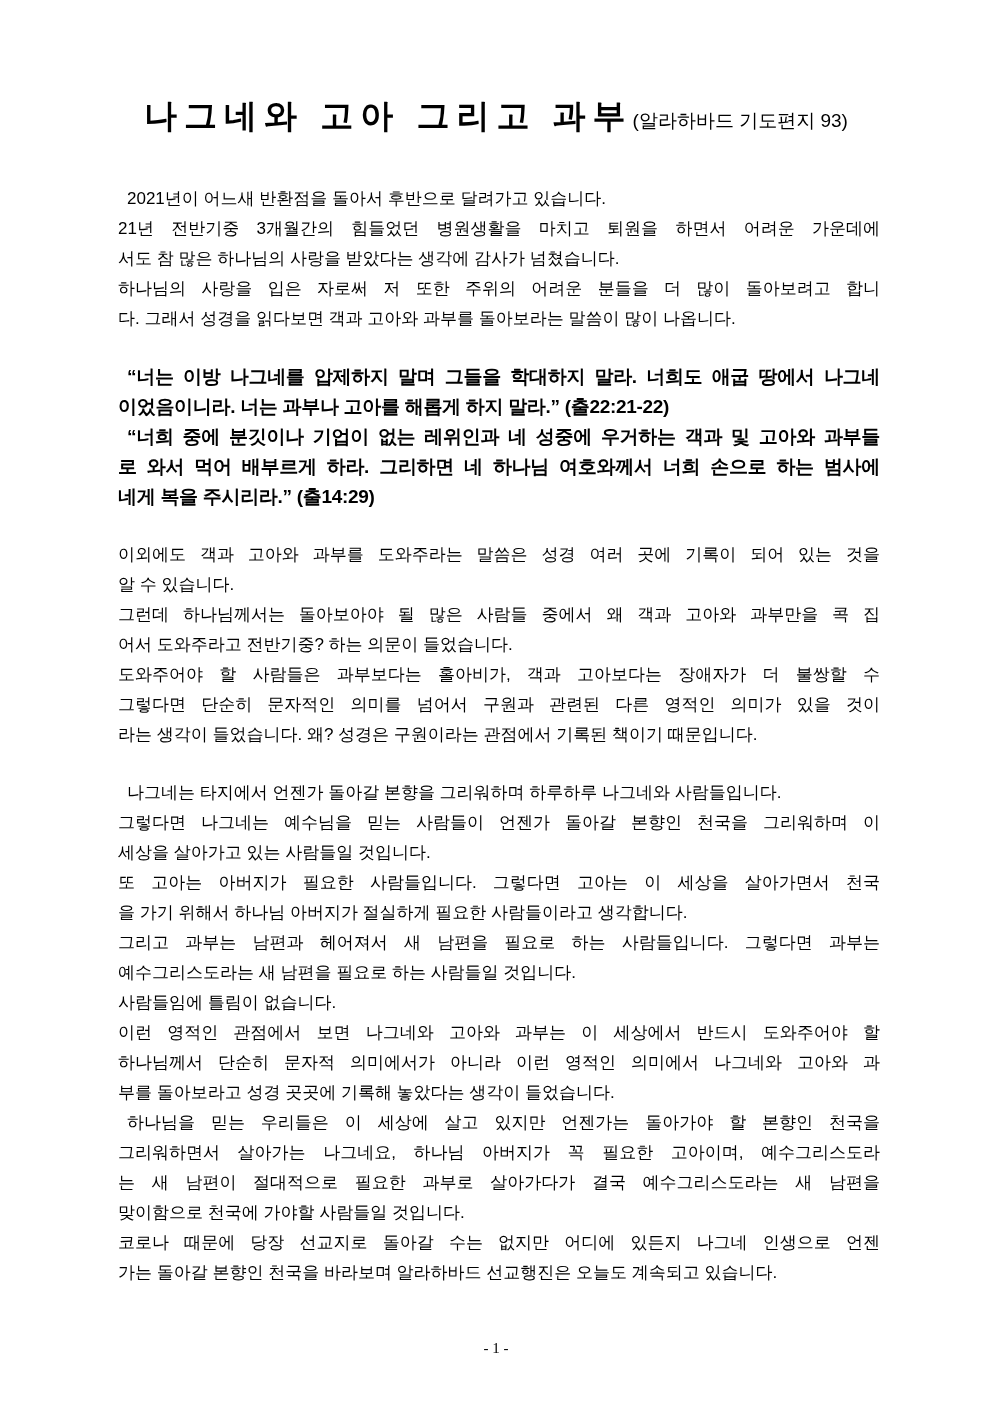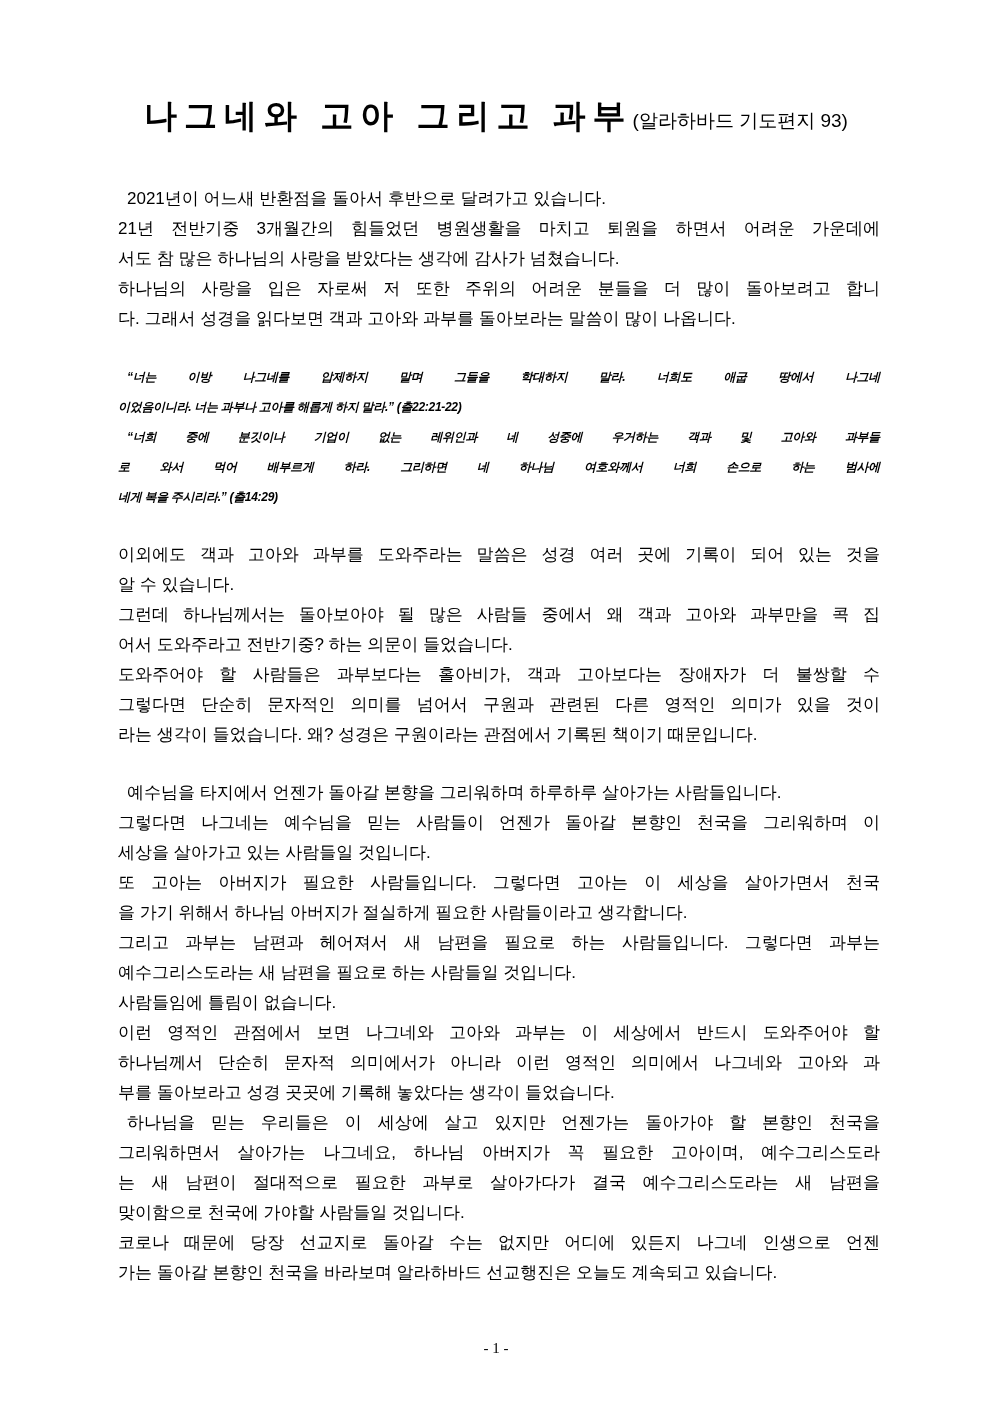--- a/index.html
+++ b/index.html
@@ -48,23 +48,22 @@
     white-space: normal;
     color: #000000;
   }
   .line.justify {
     text-align: justify;
     text-align-last: justify;
   }
   .line.indent { text-indent: 9px; }
   .block.bold-quote .line {
     font-weight: 700;
-    font-size: 12px;
+    font-size: 19px;
     letter-spacing: -0.3px;
-    font-style: italic;
   }
   .page-footer {
     position: absolute;
     left: 0;
     right: 0;
     bottom: 46px;
     text-align: center;
     font-size: 15px;
     color: #000000;
     white-space: pre;
@@ -99,21 +98,21 @@
       <div class="block normal">
         <div class="line justify">이외에도 객과 고아와 과부를 도와주라는 말씀은 성경 여러 곳에 기록이 되어 있는 것을</div>
         <div class="line">알 수 있습니다.</div>
         <div class="line justify">그런데 하나님께서는 돌아보아야 될 많은 사람들 중에서 왜 객과 고아와 과부만을 콕 집</div>
         <div class="line">어서 도와주라고 전반기중? 하는 의문이 들었습니다.</div>
         <div class="line justify">도와주어야 할 사람들은 과부보다는 홀아비가, 객과 고아보다는 장애자가 더 불쌍할 수</div>
         <div class="line justify">그렇다면 단순히 문자적인 의미를 넘어서 구원과 관련된 다른 영적인 의미가 있을 것이</div>
         <div class="line">라는 생각이 들었습니다. 왜? 성경은 구원이라는 관점에서 기록된 책이기 때문입니다.</div>
       </div>
       <div class="block normal">
-        <div class="line indent">예수님을 타지에서 언젠가 돌아갈 본향을 그리워하며 하루하루 살아가는 사람들입니다.</div>
+        <div class="line indent">나그네는 타지에서 언젠가 돌아갈 본향을 그리워하며 하루하루 나그네와 사람들입니다.</div>
         <div class="line justify">그렇다면 나그네는 예수님을 믿는 사람들이 언젠가 돌아갈 본향인 천국을 그리워하며 이</div>
         <div class="line">세상을 살아가고 있는 사람들일 것입니다.</div>
         <div class="line justify">또 고아는 아버지가 필요한 사람들입니다. 그렇다면 고아는 이 세상을 살아가면서 천국</div>
         <div class="line">을 가기 위해서 하나님 아버지가 절실하게 필요한 사람들이라고 생각합니다.</div>
         <div class="line justify">그리고 과부는 남편과 헤어져서 새 남편을 필요로 하는 사람들입니다. 그렇다면 과부는</div>
         <div class="line">예수그리스도라는 새 남편을 필요로 하는 사람들일 것입니다.</div>
         <div class="line">사람들임에 틀림이 없습니다.</div>
         <div class="line justify">이런 영적인 관점에서 보면 나그네와 고아와 과부는 이 세상에서 반드시 도와주어야 할</div>
         <div class="line justify">하나님께서 단순히 문자적 의미에서가 아니라 이런 영적인 의미에서 나그네와 고아와 과</div>
         <div class="line">부를 돌아보라고 성경 곳곳에 기록해 놓았다는 생각이 들었습니다.</div>

